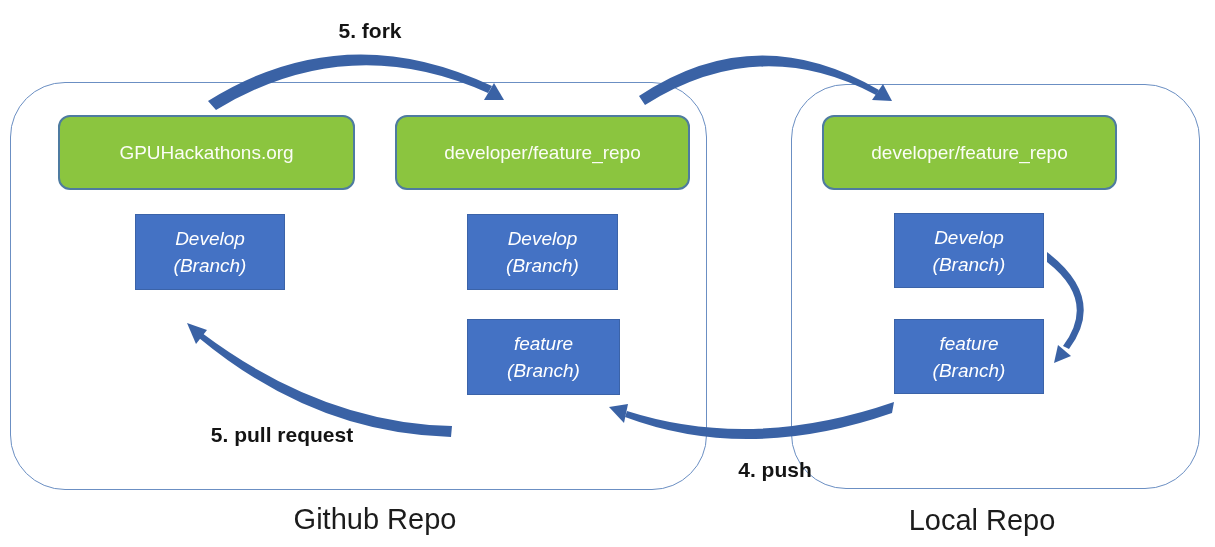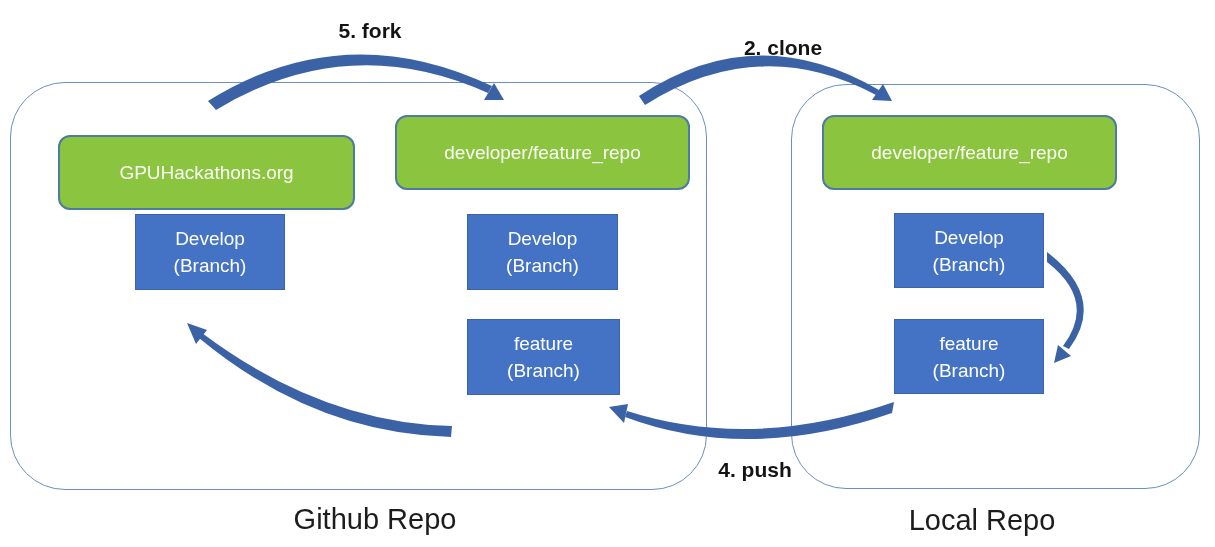--- a/index.html
+++ b/index.html
@@ -35,20 +35,21 @@
     background: var(--branch-blue, #4472c4);
     border: 1px solid var(--branch-blue-border, #3b63a8);
     box-sizing: border-box;
     display: flex;
     flex-direction: column;
     align-items: center;
     justify-content: center;
     color: #ffffff;
     font-size: 19px;
     line-height: 27px;
+    font-style: italic;
   }
   .step-label {
     position: absolute;
     font-weight: bold;
     font-size: 21px;
     color: var(--label-black, #141414);
     text-align: center;
   }
   .repo-label {
     position: absolute;
@@ -65,21 +66,21 @@
   .arrow { fill: var(--arrow-blue, #3a62a5); stroke: none; }
 </style>
 </head>
 <body>
 
 <div class="canvas">
 
   <div class="container-box" style="left:10px; top:82px; width:697px; height:408px;"></div>
   <div class="container-box" style="left:791px; top:84px; width:409px; height:405px;"></div>
 
-  <div class="green-box" style="left:58px; top:115px; width:297px; height:75px;margin-top:20px;">
+  <div class="green-box" style="left:58px; top:115px; width:297px; height:75px;">
     <span>GPUHackathons.org</span>
   </div>
   <div class="green-box" style="left:395px; top:115px; width:295px; height:75px;">
     <span>developer/feature_repo</span>
   </div>
   <div class="green-box" style="left:822px; top:115px; width:295px; height:75px;">
     <span>developer/feature_repo</span>
   </div>
 
   <div class="blue-box" style="left:135px; top:214px; width:150px; height:76px;">
@@ -97,22 +98,22 @@
   <div class="blue-box" style="left:894px; top:213px; width:150px; height:75px;">
     <span>Develop</span>
     <span>(Branch)</span>
   </div>
   <div class="blue-box" style="left:894px; top:319px; width:150px; height:75px;">
     <span>feature</span>
     <span>(Branch)</span>
   </div>
 
   <div class="step-label" style="left:310px; top:19px; width:120px;">5. fork</div>
-  <div class="step-label" style="left:723px; top:36px; width:120px;">2. clone</div>
-  <div class="step-label" style="left:695px; top:458px; width:120px;">4. push</div>
+  <div class="step-label" style="left:715px; top:458px; width:120px;">4. push</div>
+  <div class="step-label" style="left:192px; top:423px; width:180px;">5. pull request</div>
 
   <div class="repo-label" style="left:275px; top:503px; width:200px;">Github Repo</div>
   <div class="repo-label" style="left:882px; top:504px; width:200px;">Local Repo</div>
 
   <svg class="arrows" width="1215" height="547" viewBox="0 0 1215 547">
 
     <g>
       <path class="arrow" d="M 208,101 Q 344,16 492,86 L 488,93 Q 348,30 216,110 Z"></path>
       <polygon class="arrow" points="504,100 494,83 484,100"></polygon>
     </g>

